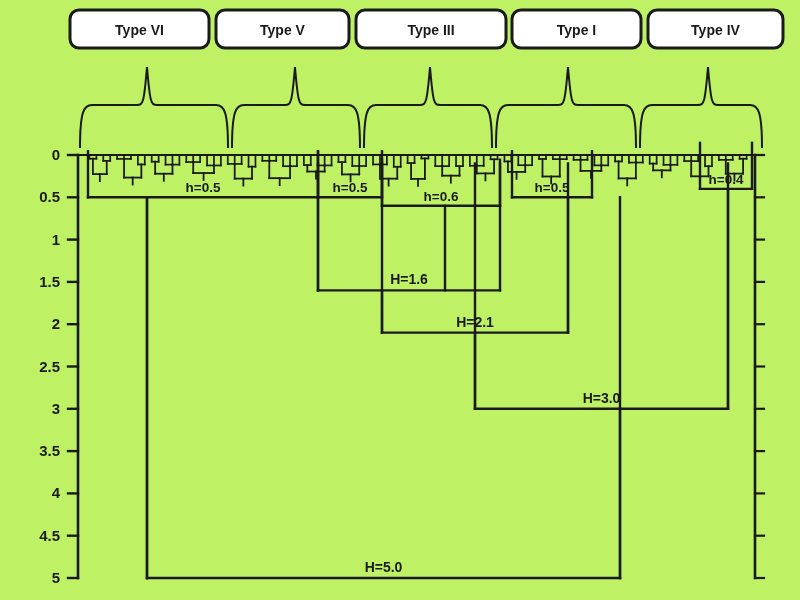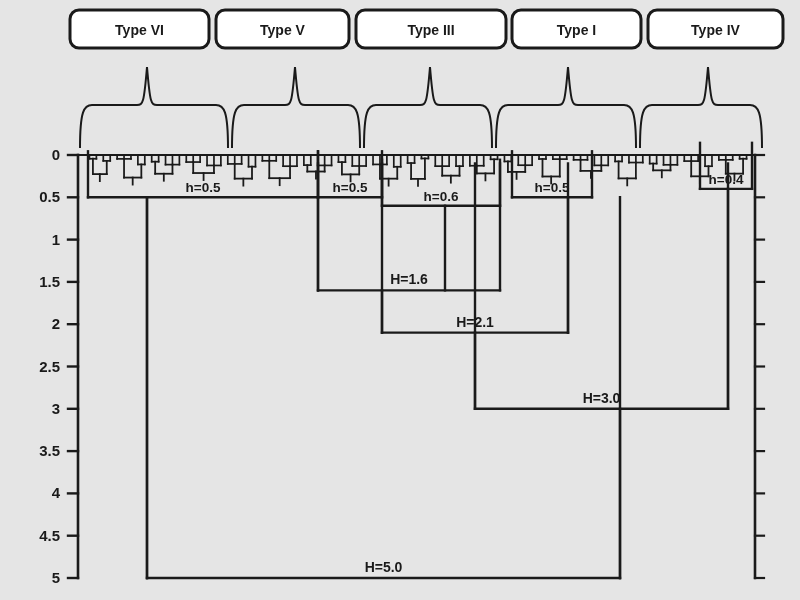--- a/index.html
+++ b/index.html
@@ -1,18 +1,18 @@
 <!DOCTYPE html>
 <html><head>
 <meta charset="utf-8">
 <style>
   html,body{margin:0;padding:0;background:#ffffff;}
   body{width:800px;height:600px;overflow:hidden;
        font-family:"Liberation Sans",sans-serif;}
-  #stage{position:relative;width:800px;height:600px;background:#e5e5e5;}
+  #stage{position:relative;width:800px;height:600px;background:#bef264;}
   svg{display:block;}
   .axis-title-wrap{position:absolute;left:24px;top:0;width:1px;height:600px;}
 </style>
 </head>
 <body>
 
 <div id="stage">
 
   <div class="axis-title-wrap">
     

